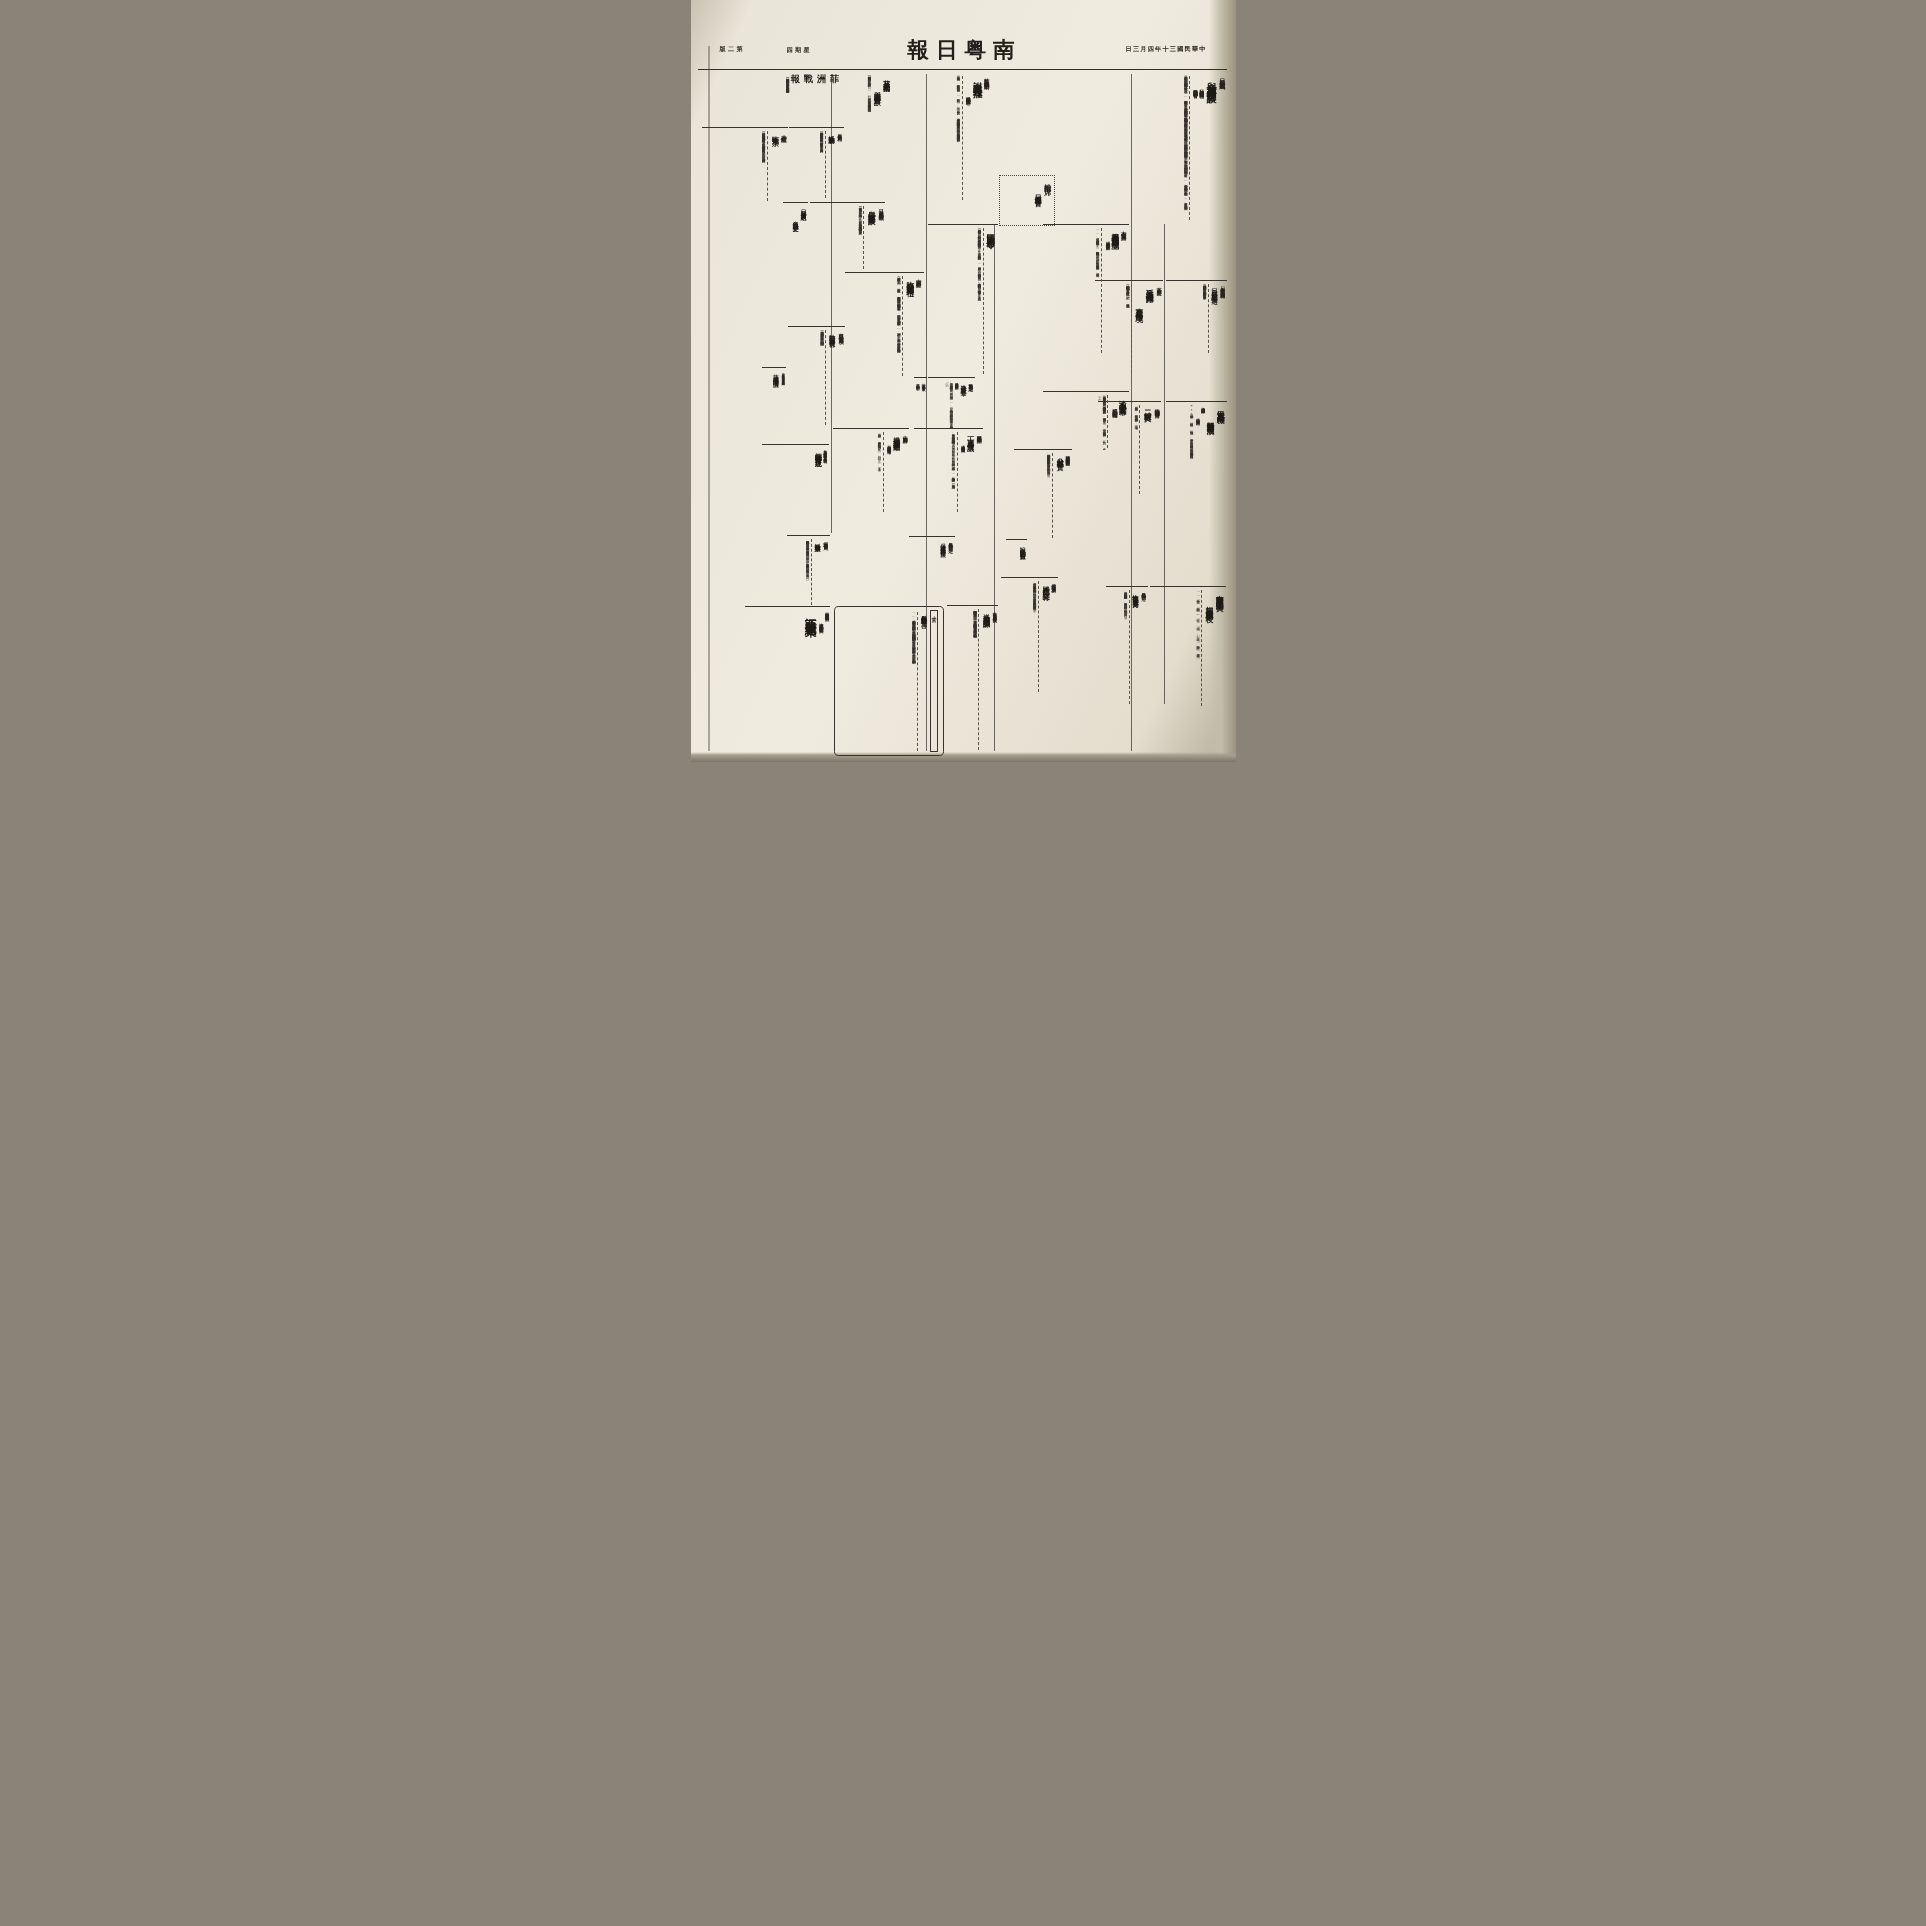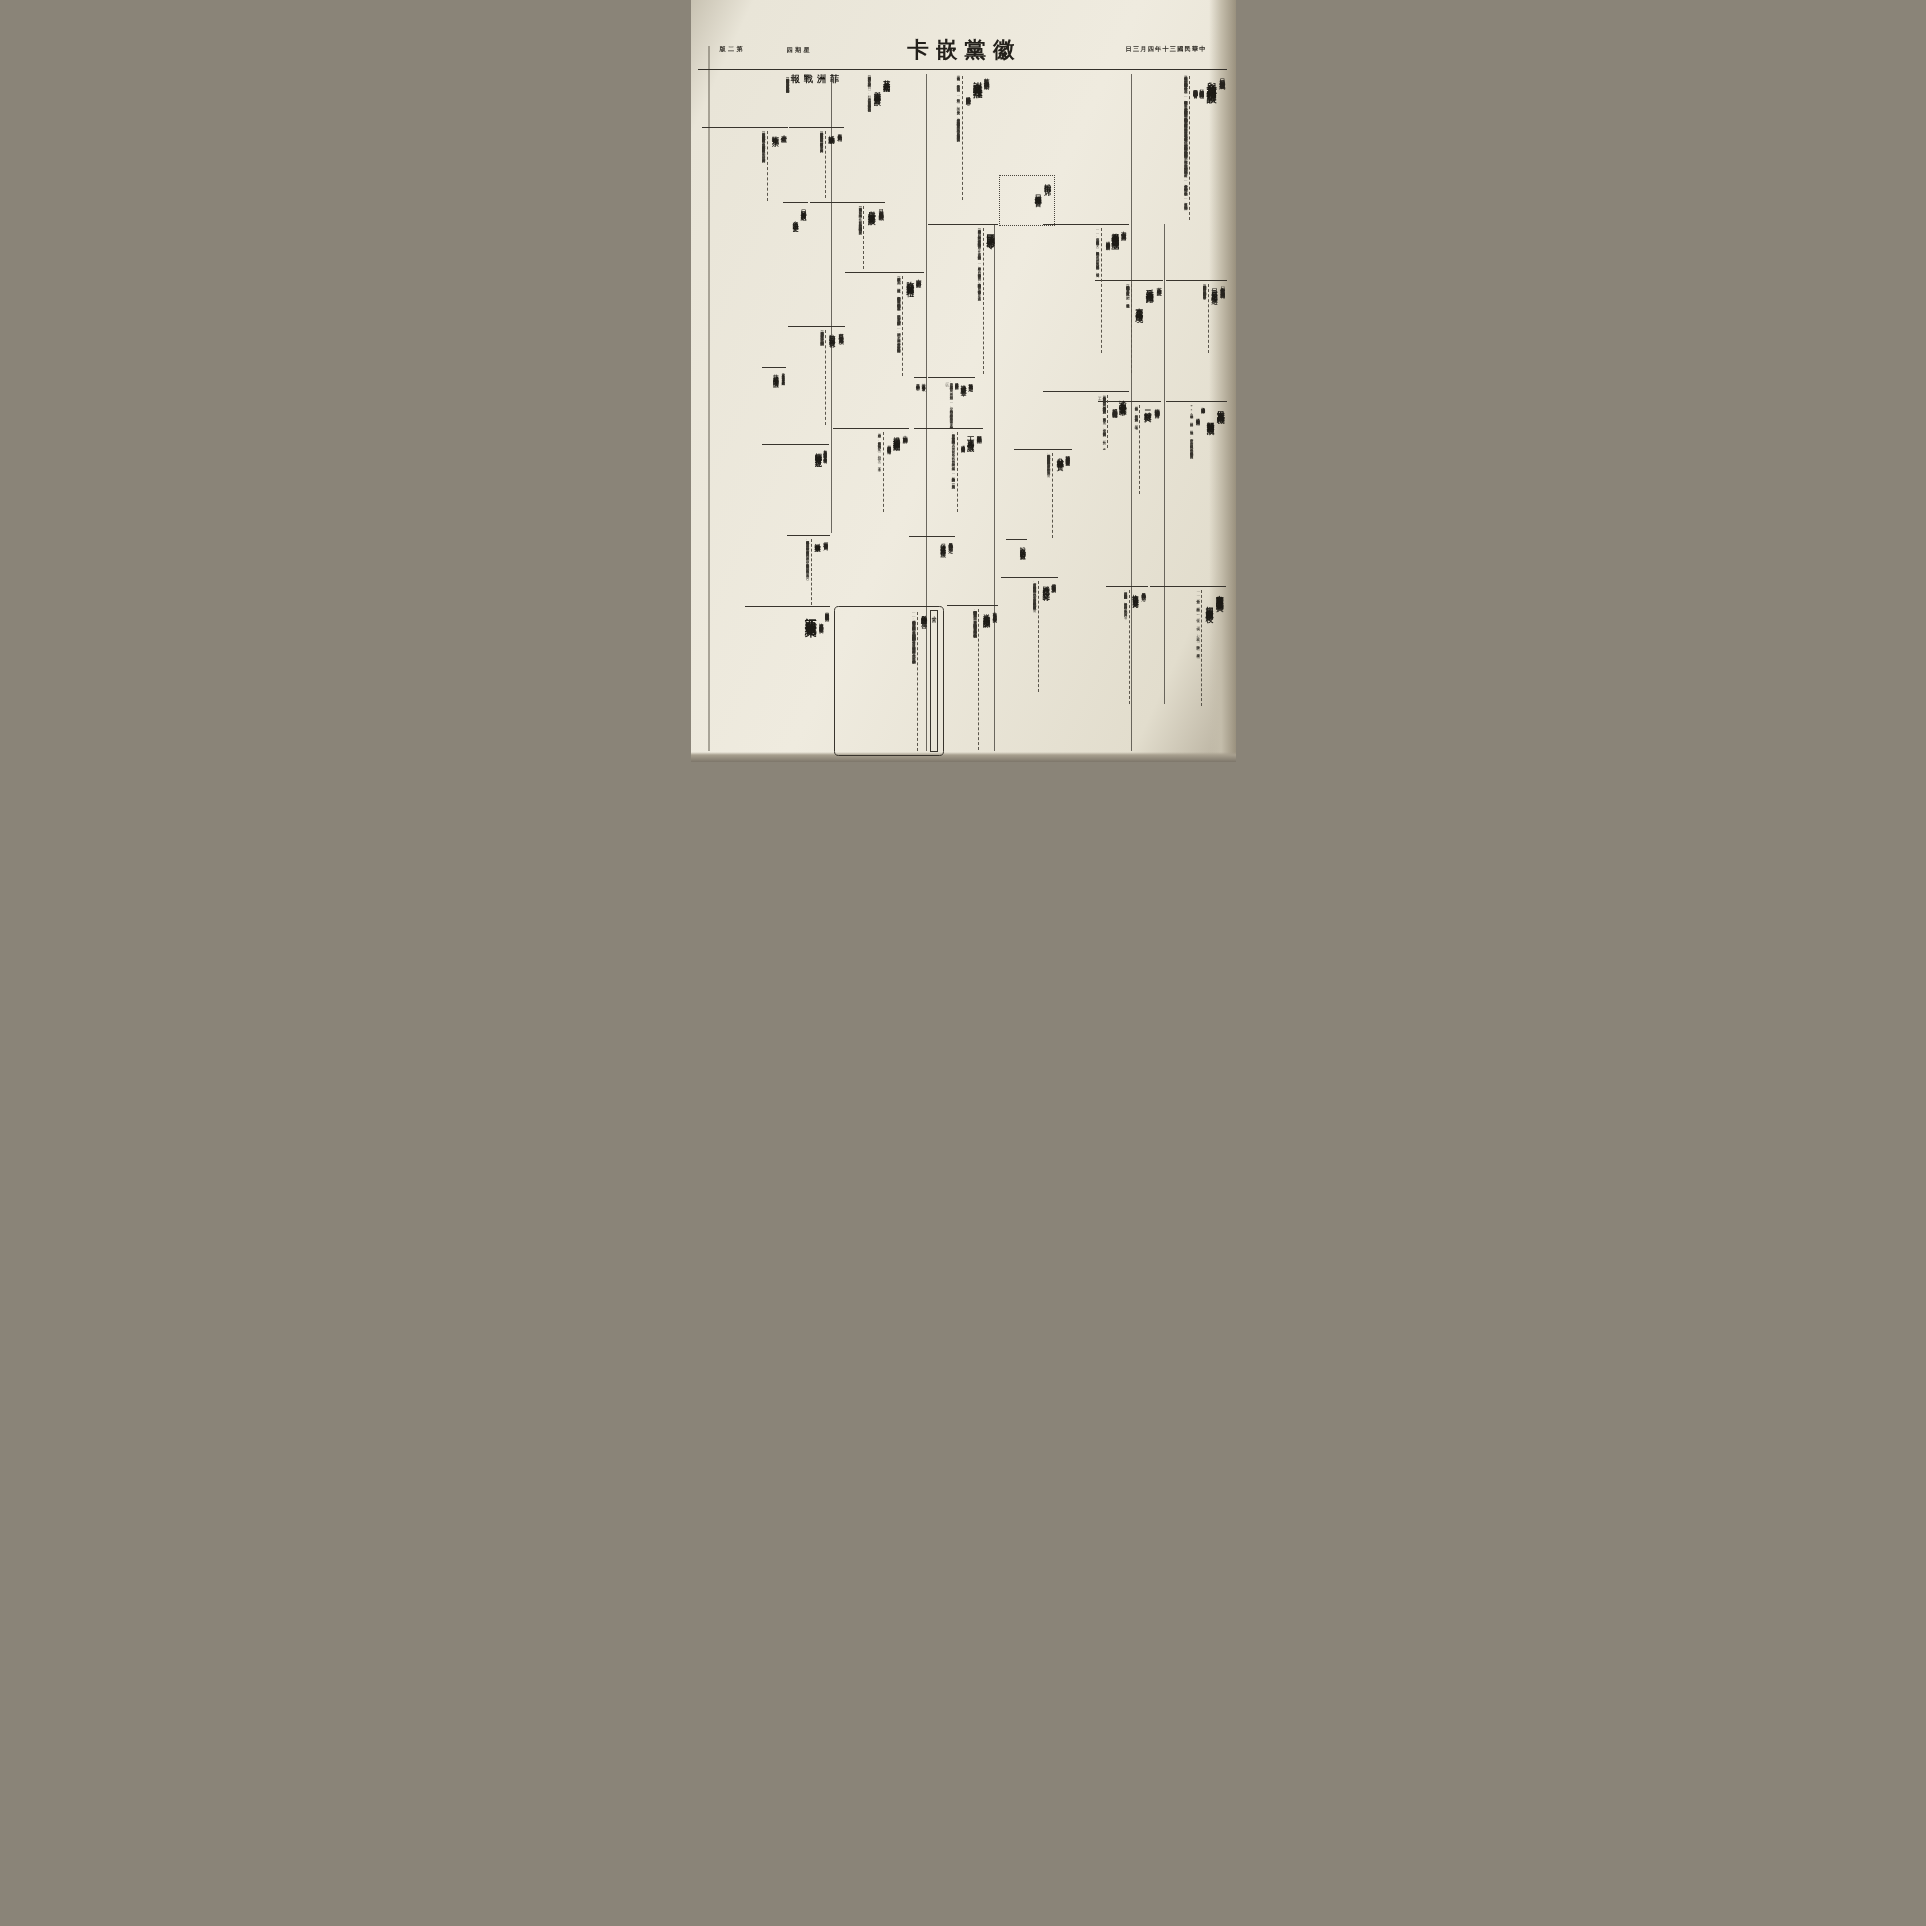--- a/index.html
+++ b/index.html
@@ -40,21 +40,21 @@
 </head>
 <body>
 
 <div id="page">
   <div class="gutter"></div>
   <div class="leftstreak"></div>
   <div class="bottomband"></div>
 
   <div class="hmeta" style="left:29px;top:45px;">版二第</div>
   <div class="hmeta" style="left:96px;top:46px;">四期星</div>
-  <div class="masthead">卡嵌黨徽</div>
+  <div class="masthead">報日粤南</div>
   <div class="hmeta" style="left:435px;top:45px;letter-spacing:1.2px;">日三月四年十三國民華中</div>
   <div class="hrule" style="left:7.7px;top:69px;width:529px;"></div>
 
   <div class="vdiv" style="left:140px;top:74px;height:459px;"></div>
   <div class="vdiv" style="left:235px;top:74px;height:677px;"></div>
   <div class="vdiv" style="left:303px;top:224px;height:527px;"></div>
   <div class="vdiv" style="left:440px;top:74px;height:677px;"></div>
   <div class="vdiv" style="left:473px;top:224px;height:480px;"></div>
 
   <div class="blk" style="left:381px;top:74px;width:155px;height:147px;">

